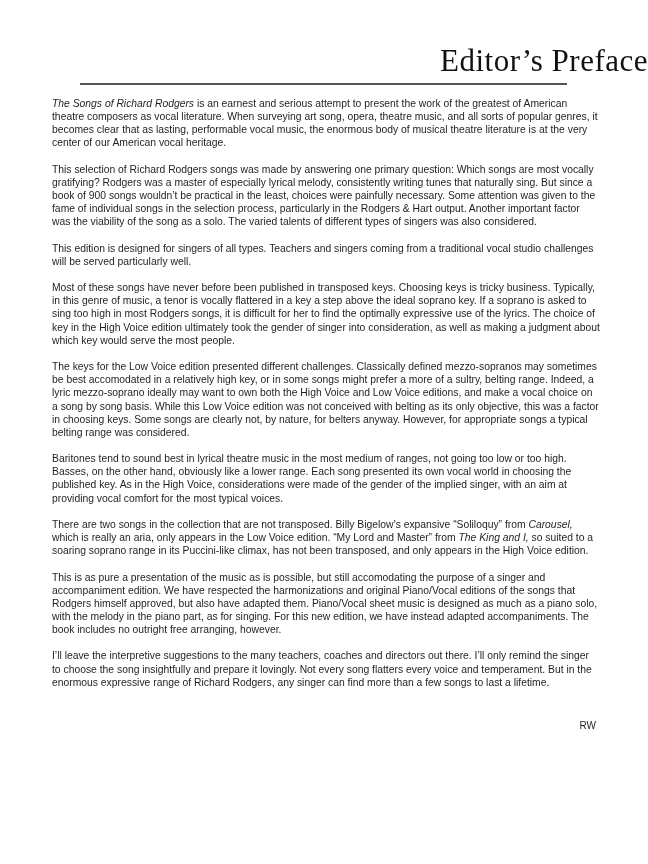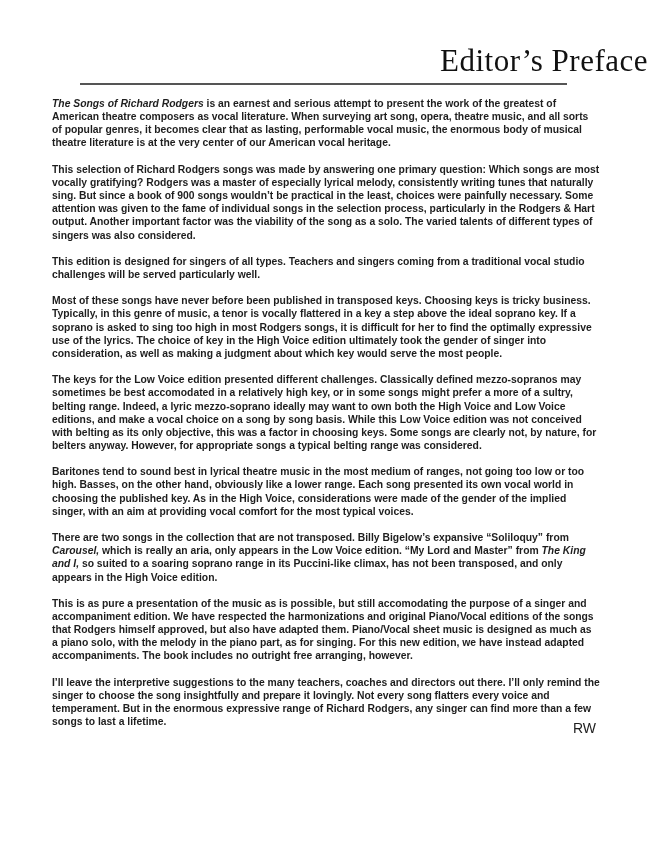--- a/index.html
+++ b/index.html
@@ -46,34 +46,33 @@
     }
     .body {
       position: absolute;
       left: 52px;
       top: 97px;
       width: 548px;
       font-family: "Liberation Sans", sans-serif;
       font-size: 10.35px;
       line-height: 13.15px;
       color: #1e1e1e;
-      font-weight: bold;
     }
     .body p {
       margin: 0 0 13.15px 0;
     }
     .body em {
       font-style: italic;
     }
     .sig {
       position: absolute;
       right: 52px;
       top: 720px;
       font-family: "Liberation Sans", sans-serif;
-      font-size: 14px;
+      font-size: 10px;
       color: #1e1e1e;
     }
   </style>
 </head>
 <body>
 
 <div class="page">
   <h1 class="title">Editor’s Preface</h1>
   <div class="rule"></div>
 

